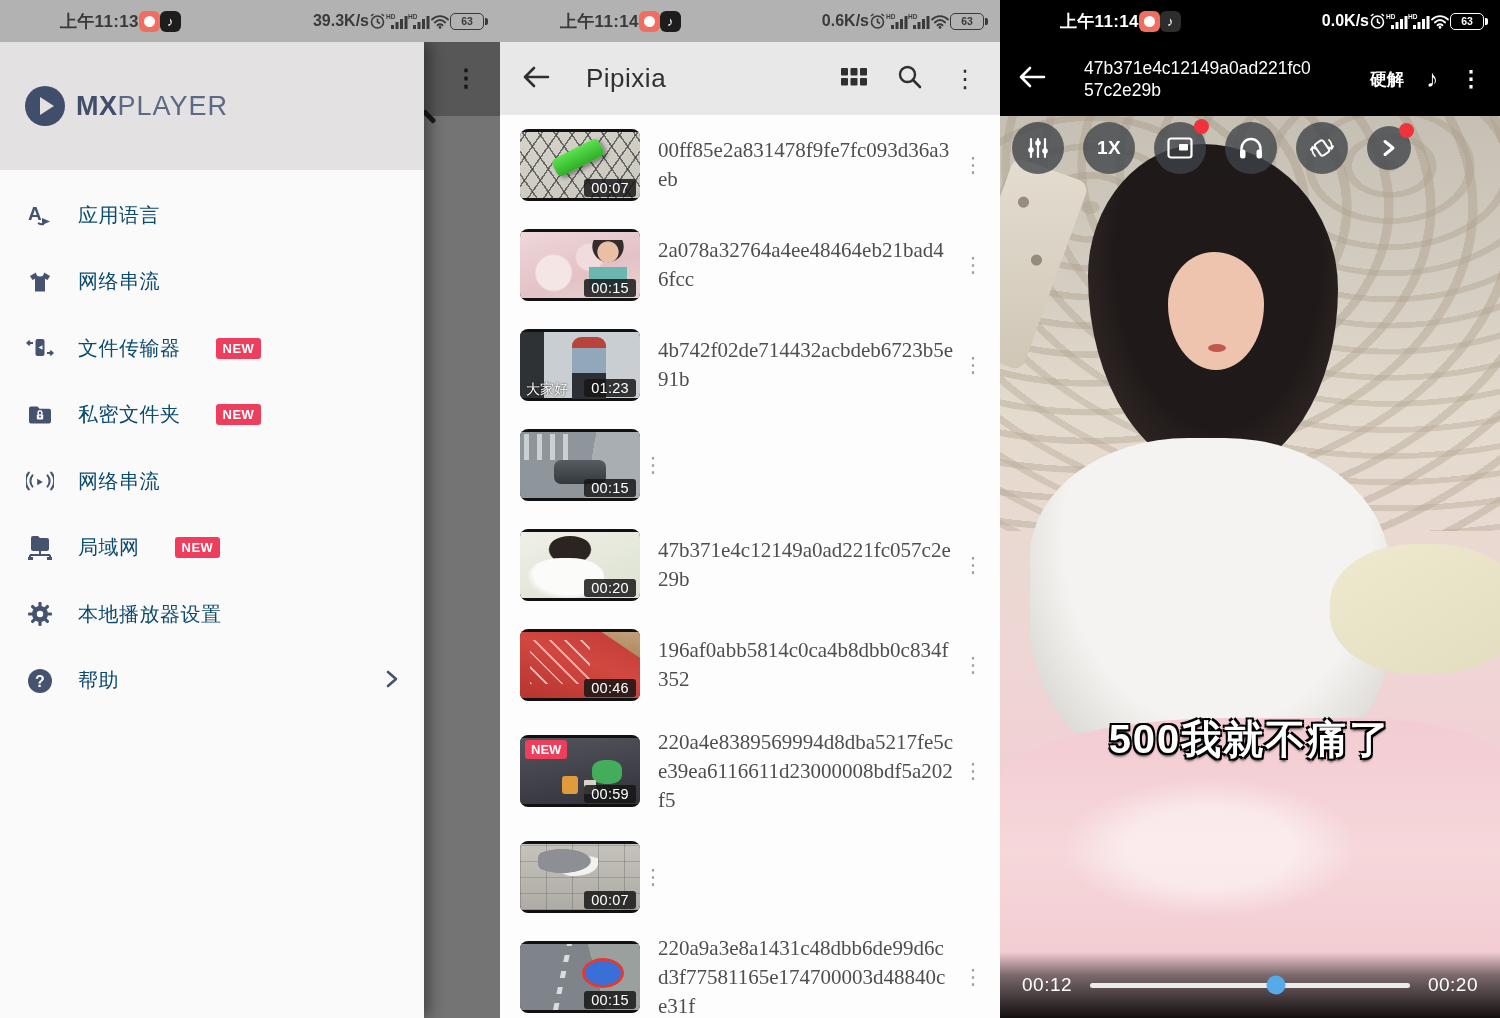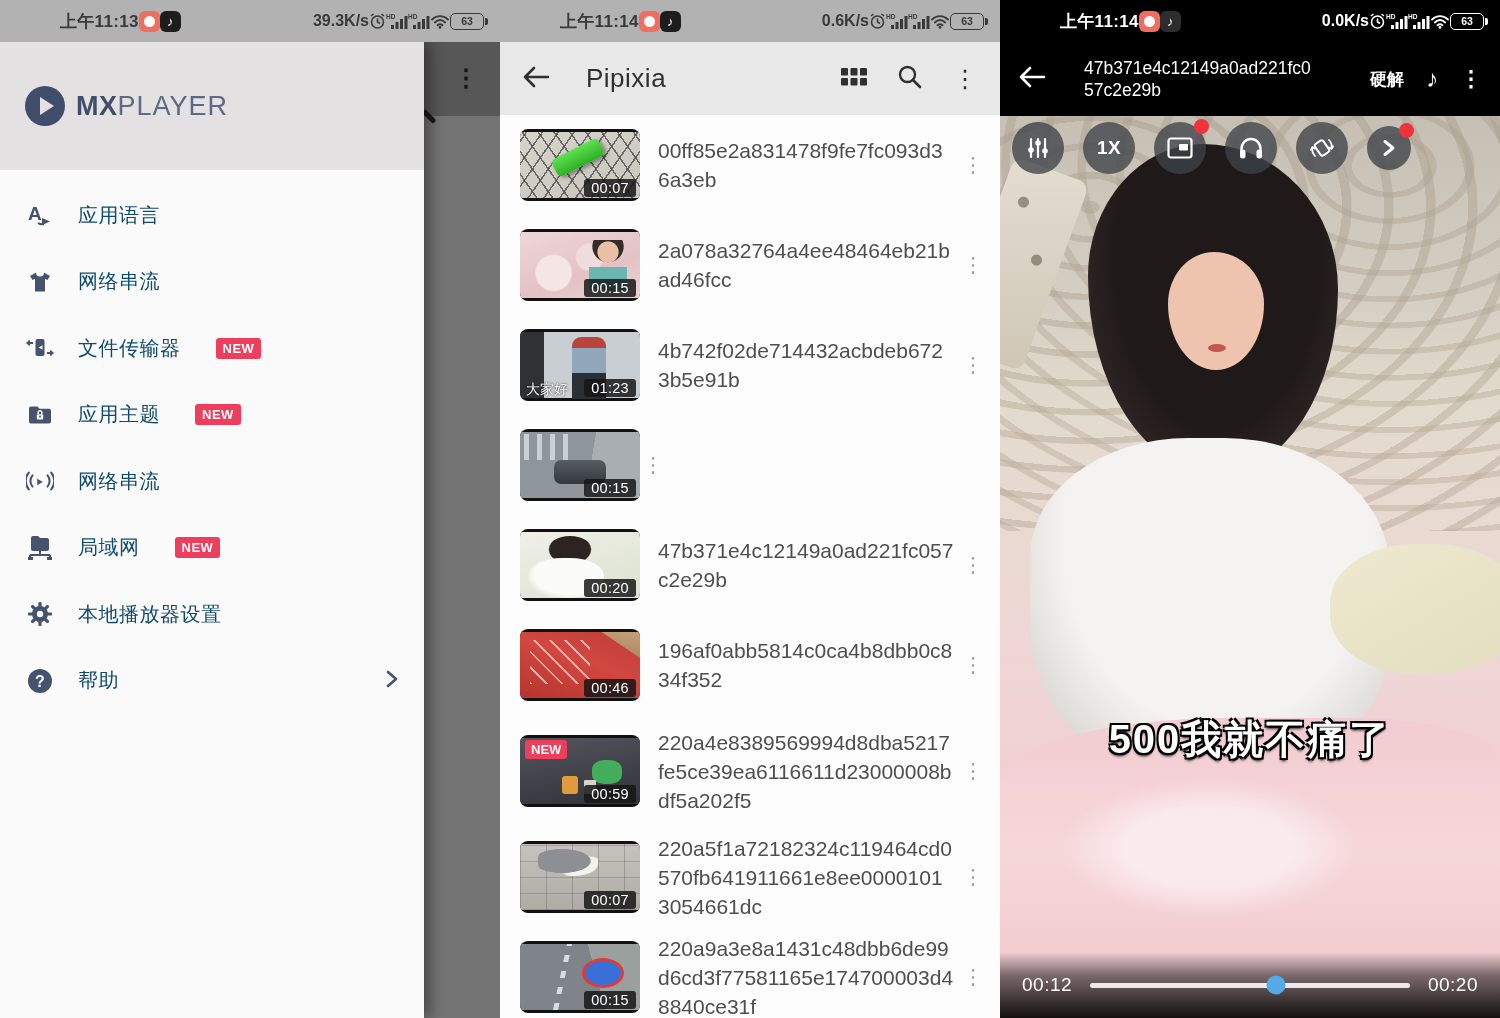--- a/index.html
+++ b/index.html
@@ -46,21 +46,21 @@
   .mid-title { font-size:26px; color:#303030; margin-left:36px; letter-spacing:.5px; }
   .mid-actions { margin-left:auto; display:flex; align-items:center; gap:30px; }
   .vlist { background:#fdfdfd; }
   .vrow { height:100px; display:flex; align-items:center; padding:0 14px 0 20px; }
   .vrow.tall { height:112px; }
   .thumb { width:120px; height:72px; border-radius:8px; background:#111; position:relative; overflow:hidden; flex-shrink:0; }
   .tn { position:absolute; left:0; right:0; top:3px; bottom:3px; }
   .dur { position:absolute; right:4px; bottom:4px; background:rgba(22,22,22,.84); color:#fff; font-size:14.5px; padding:1px 7px; border-radius:3px; letter-spacing:.3px; z-index:3; }
   .tn-new { position:absolute; top:5px; left:5px; background:#ed3e5e; color:#fff; font-size:13px; font-weight:bold; padding:2px 6px; border-radius:3px; z-index:3; }
   .tn-cap { position:absolute; left:6px; bottom:2px; color:#fff; font-size:14px; z-index:2; text-shadow:0 0 2px #000; }
-  .vtitle { flex:1; margin-left:18px; margin-right:6px; font-size:21px; line-height:29px; color:#4e4e4e; word-break:break-all; }
+  .vtitle { flex:1; margin-left:18px; margin-right:6px; font-size:21px; line-height:29px; color:#4e4e4e; word-break:break-all;font-family:Liberation Serif, serif; }
   .vdots { width:26px; text-align:center; color:#9aa0a6; font-size:21px; cursor:pointer; }
 
   
   .t1 { background:linear-gradient(160deg,#d6d3ca,#c9c6bd); }
   .t1::before { content:""; position:absolute; inset:0; background:
     repeating-linear-gradient(55deg, rgba(70,70,70,.75) 0 1.5px, transparent 1.5px 13px),
     repeating-linear-gradient(-55deg, rgba(70,70,70,.75) 0 1.5px, transparent 1.5px 13px); }
   .t1::after { content:""; position:absolute; top:16px; left:32px; width:52px; height:19px; border-radius:5px; transform:rotate(-27deg); background:linear-gradient(180deg,#5ce24f,#2fae27); box-shadow:2px 3px 4px rgba(0,0,0,.4); }
   .t2 { background:linear-gradient(160deg,#eed7d9,#e3c2c6 60%,#ecd2d4); }
   .t2::before { content:""; position:absolute; inset:0; background:
@@ -215,21 +215,21 @@
         </div>
         <div class="d-item">
           <span class="d-ic">
               <svg width="26" height="26" viewBox="0 0 26 26">
                 <path d="M2 6.5 a2 2 0 0 1 2-2 h6.5 l2 2.3 H22 a2 2 0 0 1 2 2 V19.5 a2 2 0 0 1 -2 2 H4 a2 2 0 0 1 -2-2 Z" fill="#46536e"></path>
                 <rect x="9.8" y="12.2" width="6.4" height="5.2" rx="1" fill="#fbfafa"></rect>
                 <path d="M11.2 12 v-1.4 a1.8 1.8 0 0 1 3.6 0 V12" stroke="#fbfafa" stroke-width="1.5" fill="none"></path>
                 <circle cx="13" cy="14.6" r="1" fill="#46536e"></circle>
               </svg>
             </span>
-          <span class="d-label">应用主题</span>
+          <span class="d-label">私密文件夹</span>
           <span class="badge-new">NEW</span>
         </div>
         <div class="d-item">
           <span class="d-ic">
               <svg width="30" height="24" viewBox="0 0 30 24">
                 <path d="M12 16.5 l6-3.5 -6-3.5 z" fill="#46536e"></path>
                 <g stroke="#46536e" stroke-width="2.2" fill="none" stroke-linecap="round">
                   <path d="M7 6 a9 9 0 0 0 0 12"></path>
                   <path d="M3 3 a14 14 0 0 0 0 18"></path>
                   <path d="M23 6 a9 9 0 0 1 0 12"></path>
@@ -403,21 +403,20 @@
             <span class="dur">00:59</span>
           </span>
         <span class="vtitle">220a4e8389569994d8dba5217fe5ce39ea6116611d23000008bdf5a202f5</span>
         <span class="vdots">⋮</span>
       </div>
       <div class="vrow">
         <span class="thumb">
             <span class="tn t8"></span>
             <span class="dur">00:07</span>
           </span>
-        <span class="vtitle">220a5f1a72182324c119464cd0570fb641911661e8ee00001013054661dc</span>
         <span class="vdots">⋮</span>
       </div>
       <div class="vrow">
         <span class="thumb">
             <span class="tn t9"></span>
             <span class="dur">00:15</span>
           </span>
         <span class="vtitle">220a9a3e8a1431c48dbb6de99d6cd3f77581165e174700003d48840ce31f</span>
         <span class="vdots">⋮</span>
       </div>

